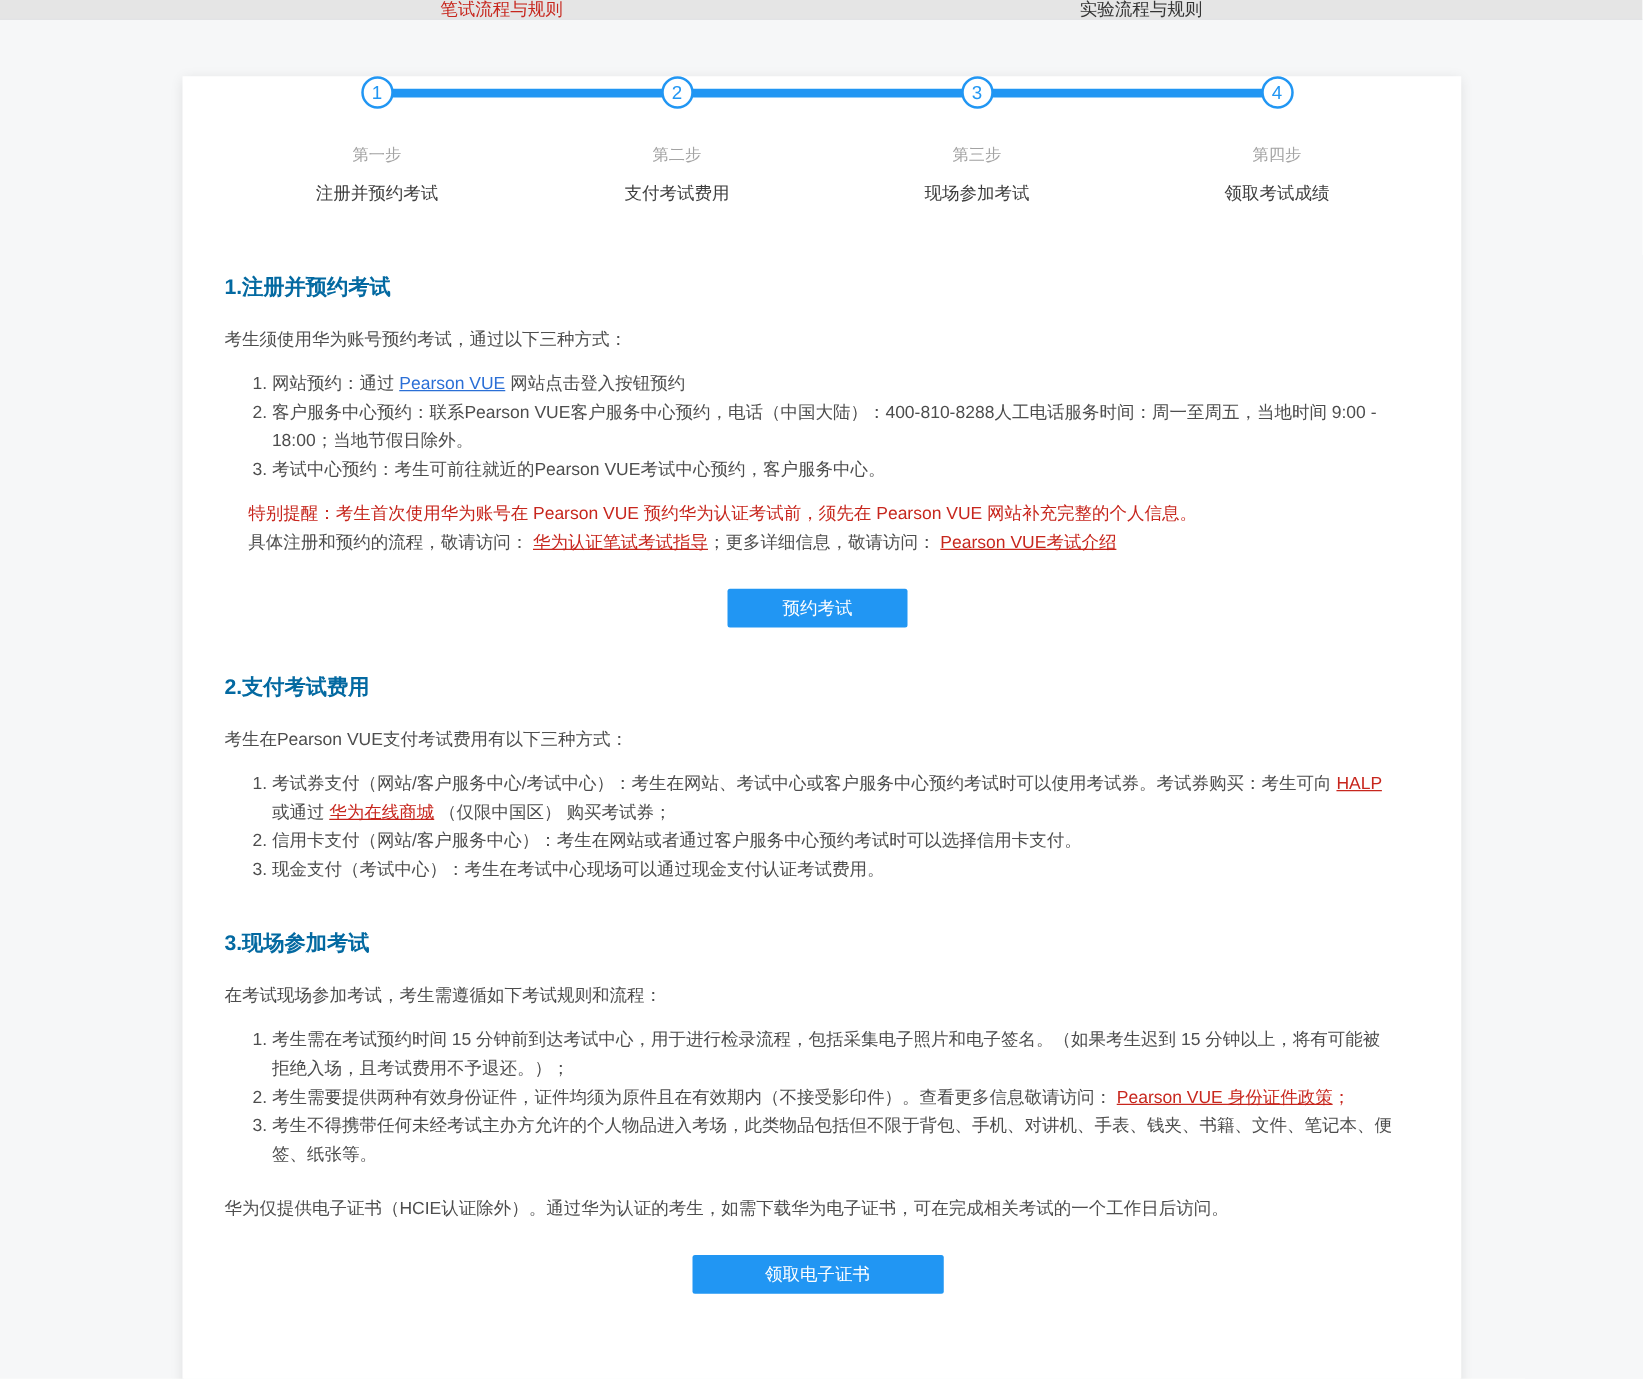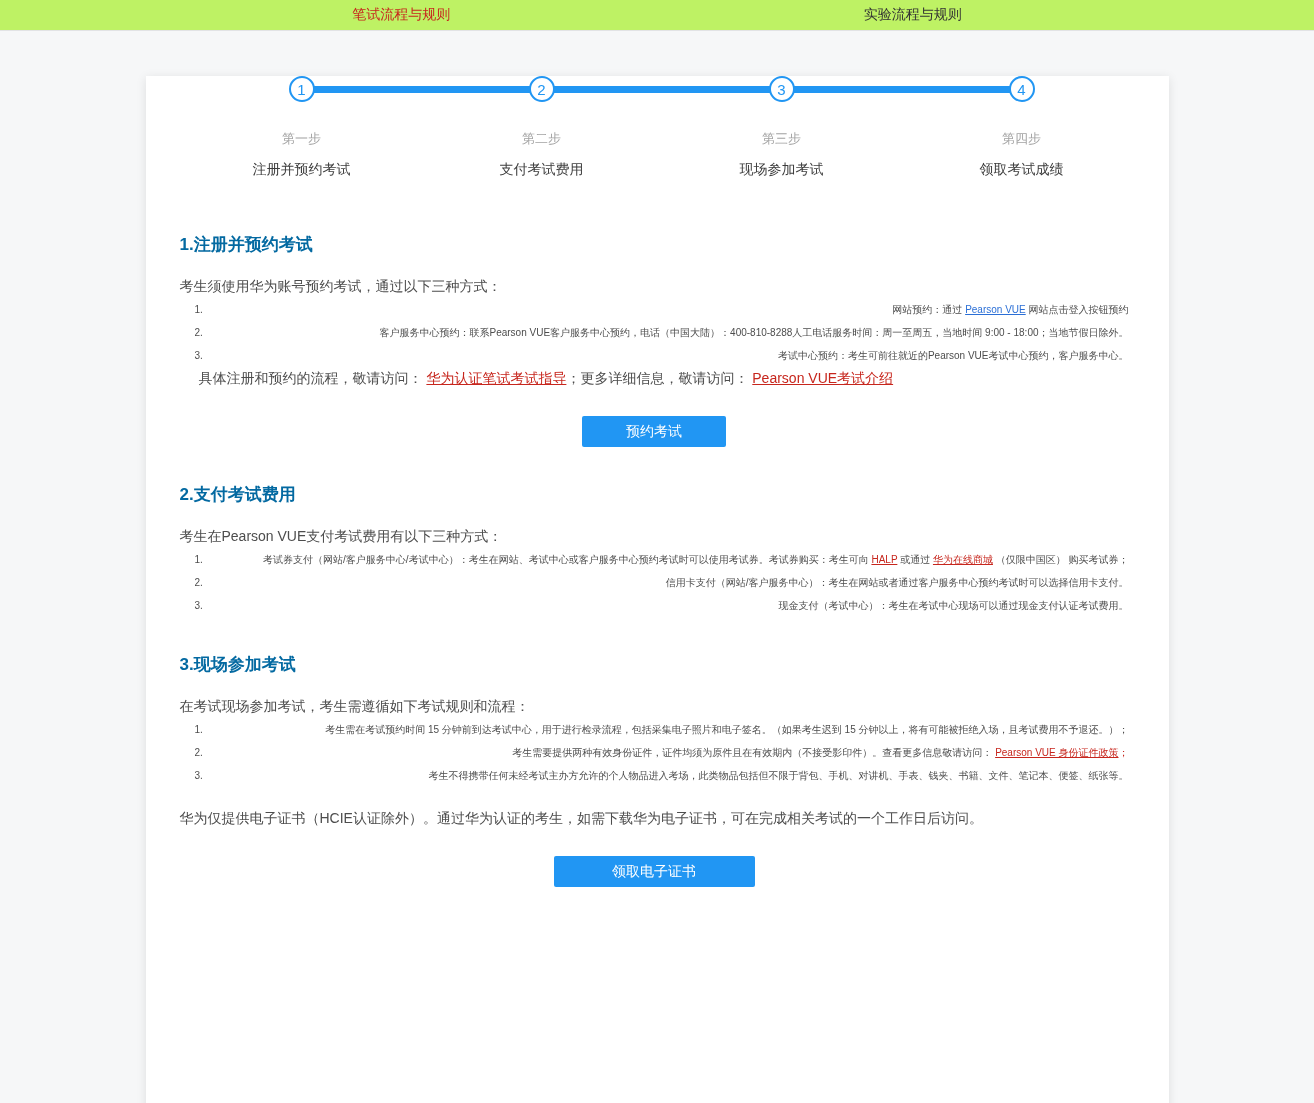--- a/index.html
+++ b/index.html
@@ -5,21 +5,21 @@
   * { box-sizing: border-box; }
   html,body { margin:0; padding:0; }
   body {
     width:1314px; height:1103px;
     background:#f6f7f8;
     font-family:"Liberation Sans","DejaVu Sans",sans-serif;
     -webkit-font-smoothing:antialiased;
   }
   
   .topbar {
-    height:31px; background:#bef264; border-bottom:1px solid #e2e3e5;
+    height:16px; background:#e5e5e5; border-bottom:1px solid #e2e3e5;
   }
   .topbar-inner { width:1023px; margin:0 auto; display:flex; height:100%; }
   .tab {
     flex:1; display:flex; align-items:center; justify-content:center;
     font-size:14px; color:#333; cursor:pointer;
   }
   .tab.active { color:#c7261d; }
 
   
   .card {
@@ -51,22 +51,22 @@
   section h2 {
     font-size:17px; font-weight:bold; color:#0369a1;
     margin:38px 0 0; line-height:20px;
   }
   .content > section:first-child h2 { margin-top:56px; }
   .paragraph {
     margin:20px 0 0; font-size:14px; color:#4d4d4d; line-height:23px;
   }
   .paragraph.indent { margin:0; padding-left:19px; }
   ol.rule-list {
-    margin:0; padding-left:26px;
-    font-size:10px; color:#4d4d4d; line-height:23px;text-align:right;
+    margin:12px; padding-left:26px;
+    font-size:14px; color:#4d4d4d; line-height:23px;
   }
   ol.rule-list li { margin:0; }
   .seg-plain { color:inherit; }
   .seg-red { color:#c7261d; }
   a.seg-link-blue { color:#2b6fd6; text-decoration:underline; cursor:pointer; }
   a.seg-link-red  { color:#c7261d; text-decoration:underline; cursor:pointer; }
 
   
   .btn-row { text-align:center; margin-top:26px; }
   button.action {
@@ -118,20 +118,21 @@
   </div>
   <div class="content">
       <section>
         <h2>1.注册并预约考试</h2>
         <p class="paragraph"><span class="seg-plain">考生须使用华为账号预约考试，通过以下三种方式：</span></p>
         <ol class="rule-list">
           <li><span class="seg-plain">网站预约：通过 </span><a class="seg-link-blue" href="#">Pearson VUE</a><span class="seg-plain"> 网站点击登入按钮预约</span></li>
           <li><span class="seg-plain">客户服务中心预约：联系Pearson VUE客户服务中心预约，电话（中国大陆）：400-810-8288人工电话服务时间：周一至周五，当地时间 9:00 - 18:00；当地节假日除外。</span></li>
           <li><span class="seg-plain">考试中心预约：考生可前往就近的Pearson VUE考试中心预约，客户服务中心。</span></li>
         </ol>
+        <p class="paragraph indent"><span class="seg-red">特别提醒：考生首次使用华为账号在 Pearson VUE 预约华为认证考试前，须先在 Pearson VUE 网站补充完整的个人信息。</span></p>
         <p class="paragraph indent"><span class="seg-plain">具体注册和预约的流程，敬请访问： </span><a class="seg-link-red" href="#">华为认证笔试考试指导</a><span class="seg-plain">；更多详细信息，敬请访问： </span><a class="seg-link-red" href="#">Pearson VUE考试介绍</a></p>
         <div class="btn-row"><button class="action size-book">预约考试</button></div>
       </section>
       <section>
         <h2>2.支付考试费用</h2>
         <p class="paragraph"><span class="seg-plain">考生在Pearson VUE支付考试费用有以下三种方式：</span></p>
         <ol class="rule-list">
           <li><span class="seg-plain">考试券支付（网站/客户服务中心/考试中心）：考生在网站、考试中心或客户服务中心预约考试时可以使用考试券。考试券购买：考生可向 </span><a class="seg-link-red" href="#">HALP</a><span class="seg-plain"> 或通过 </span><a class="seg-link-red" href="#">华为在线商城</a><span class="seg-plain"> （仅限中国区） 购买考试券；</span></li>
           <li><span class="seg-plain">信用卡支付（网站/客户服务中心）：考生在网站或者通过客户服务中心预约考试时可以选择信用卡支付。</span></li>
           <li><span class="seg-plain">现金支付（考试中心）：考生在考试中心现场可以通过现金支付认证考试费用。</span></li>

